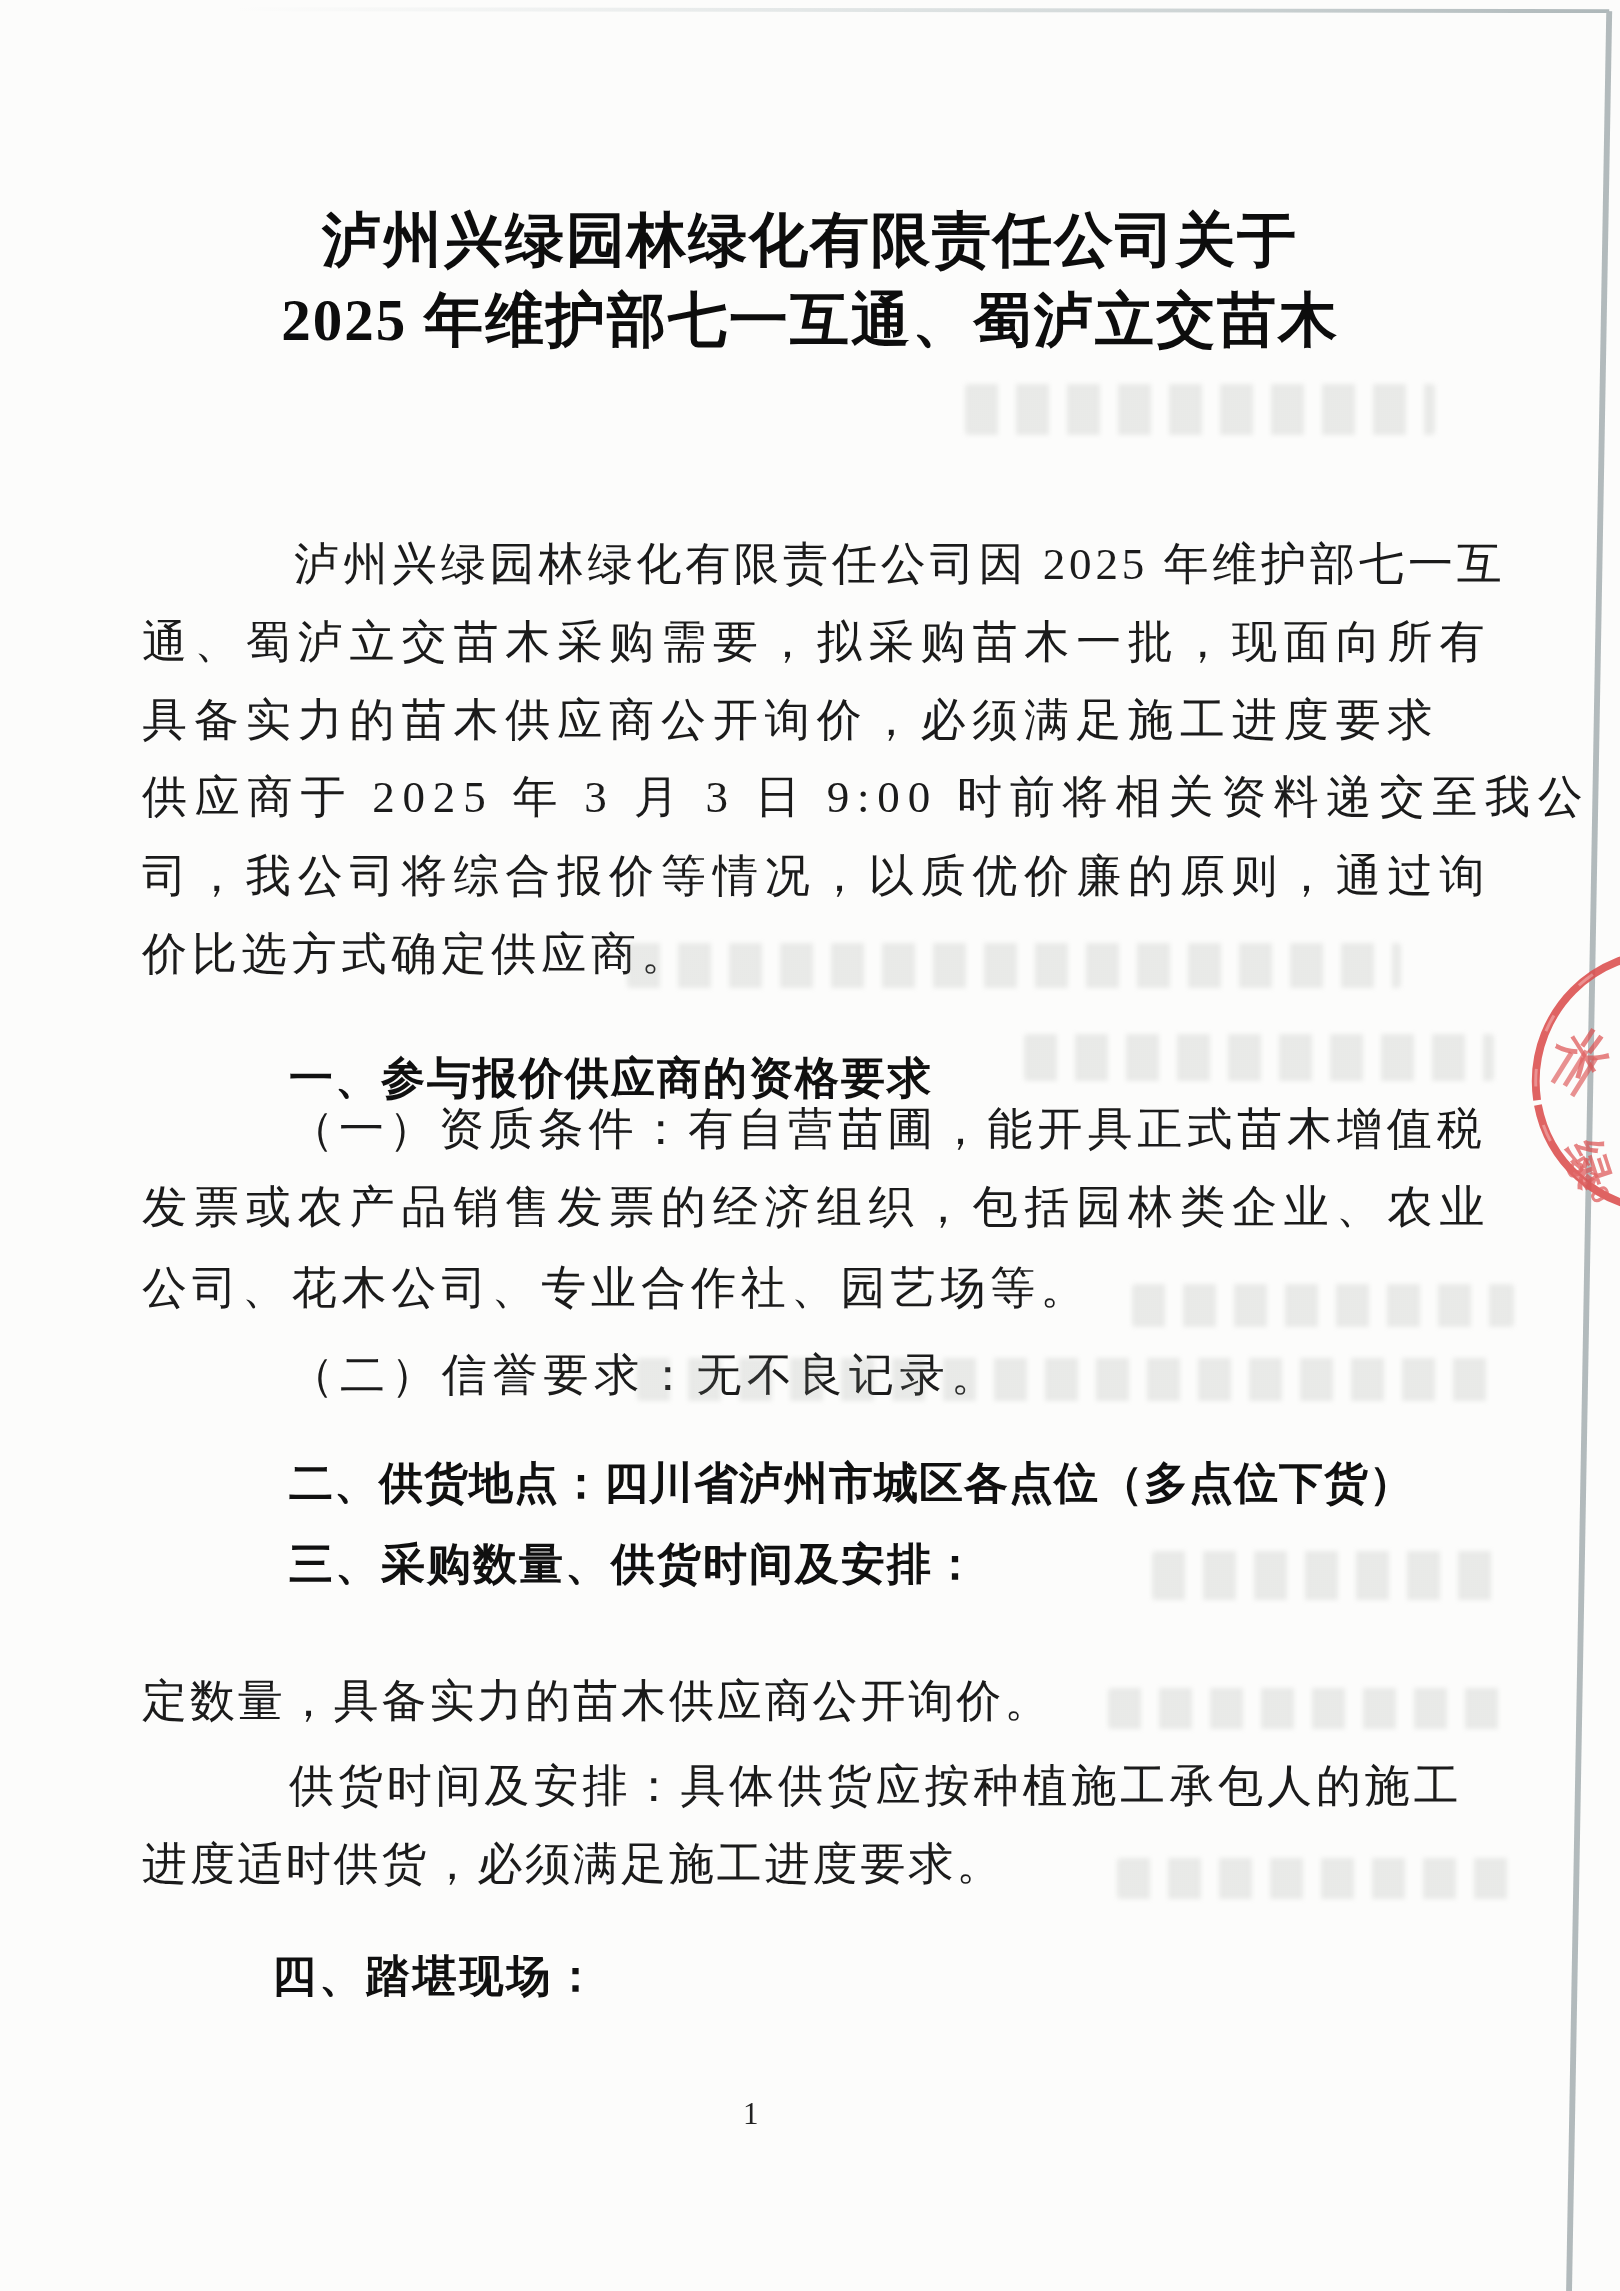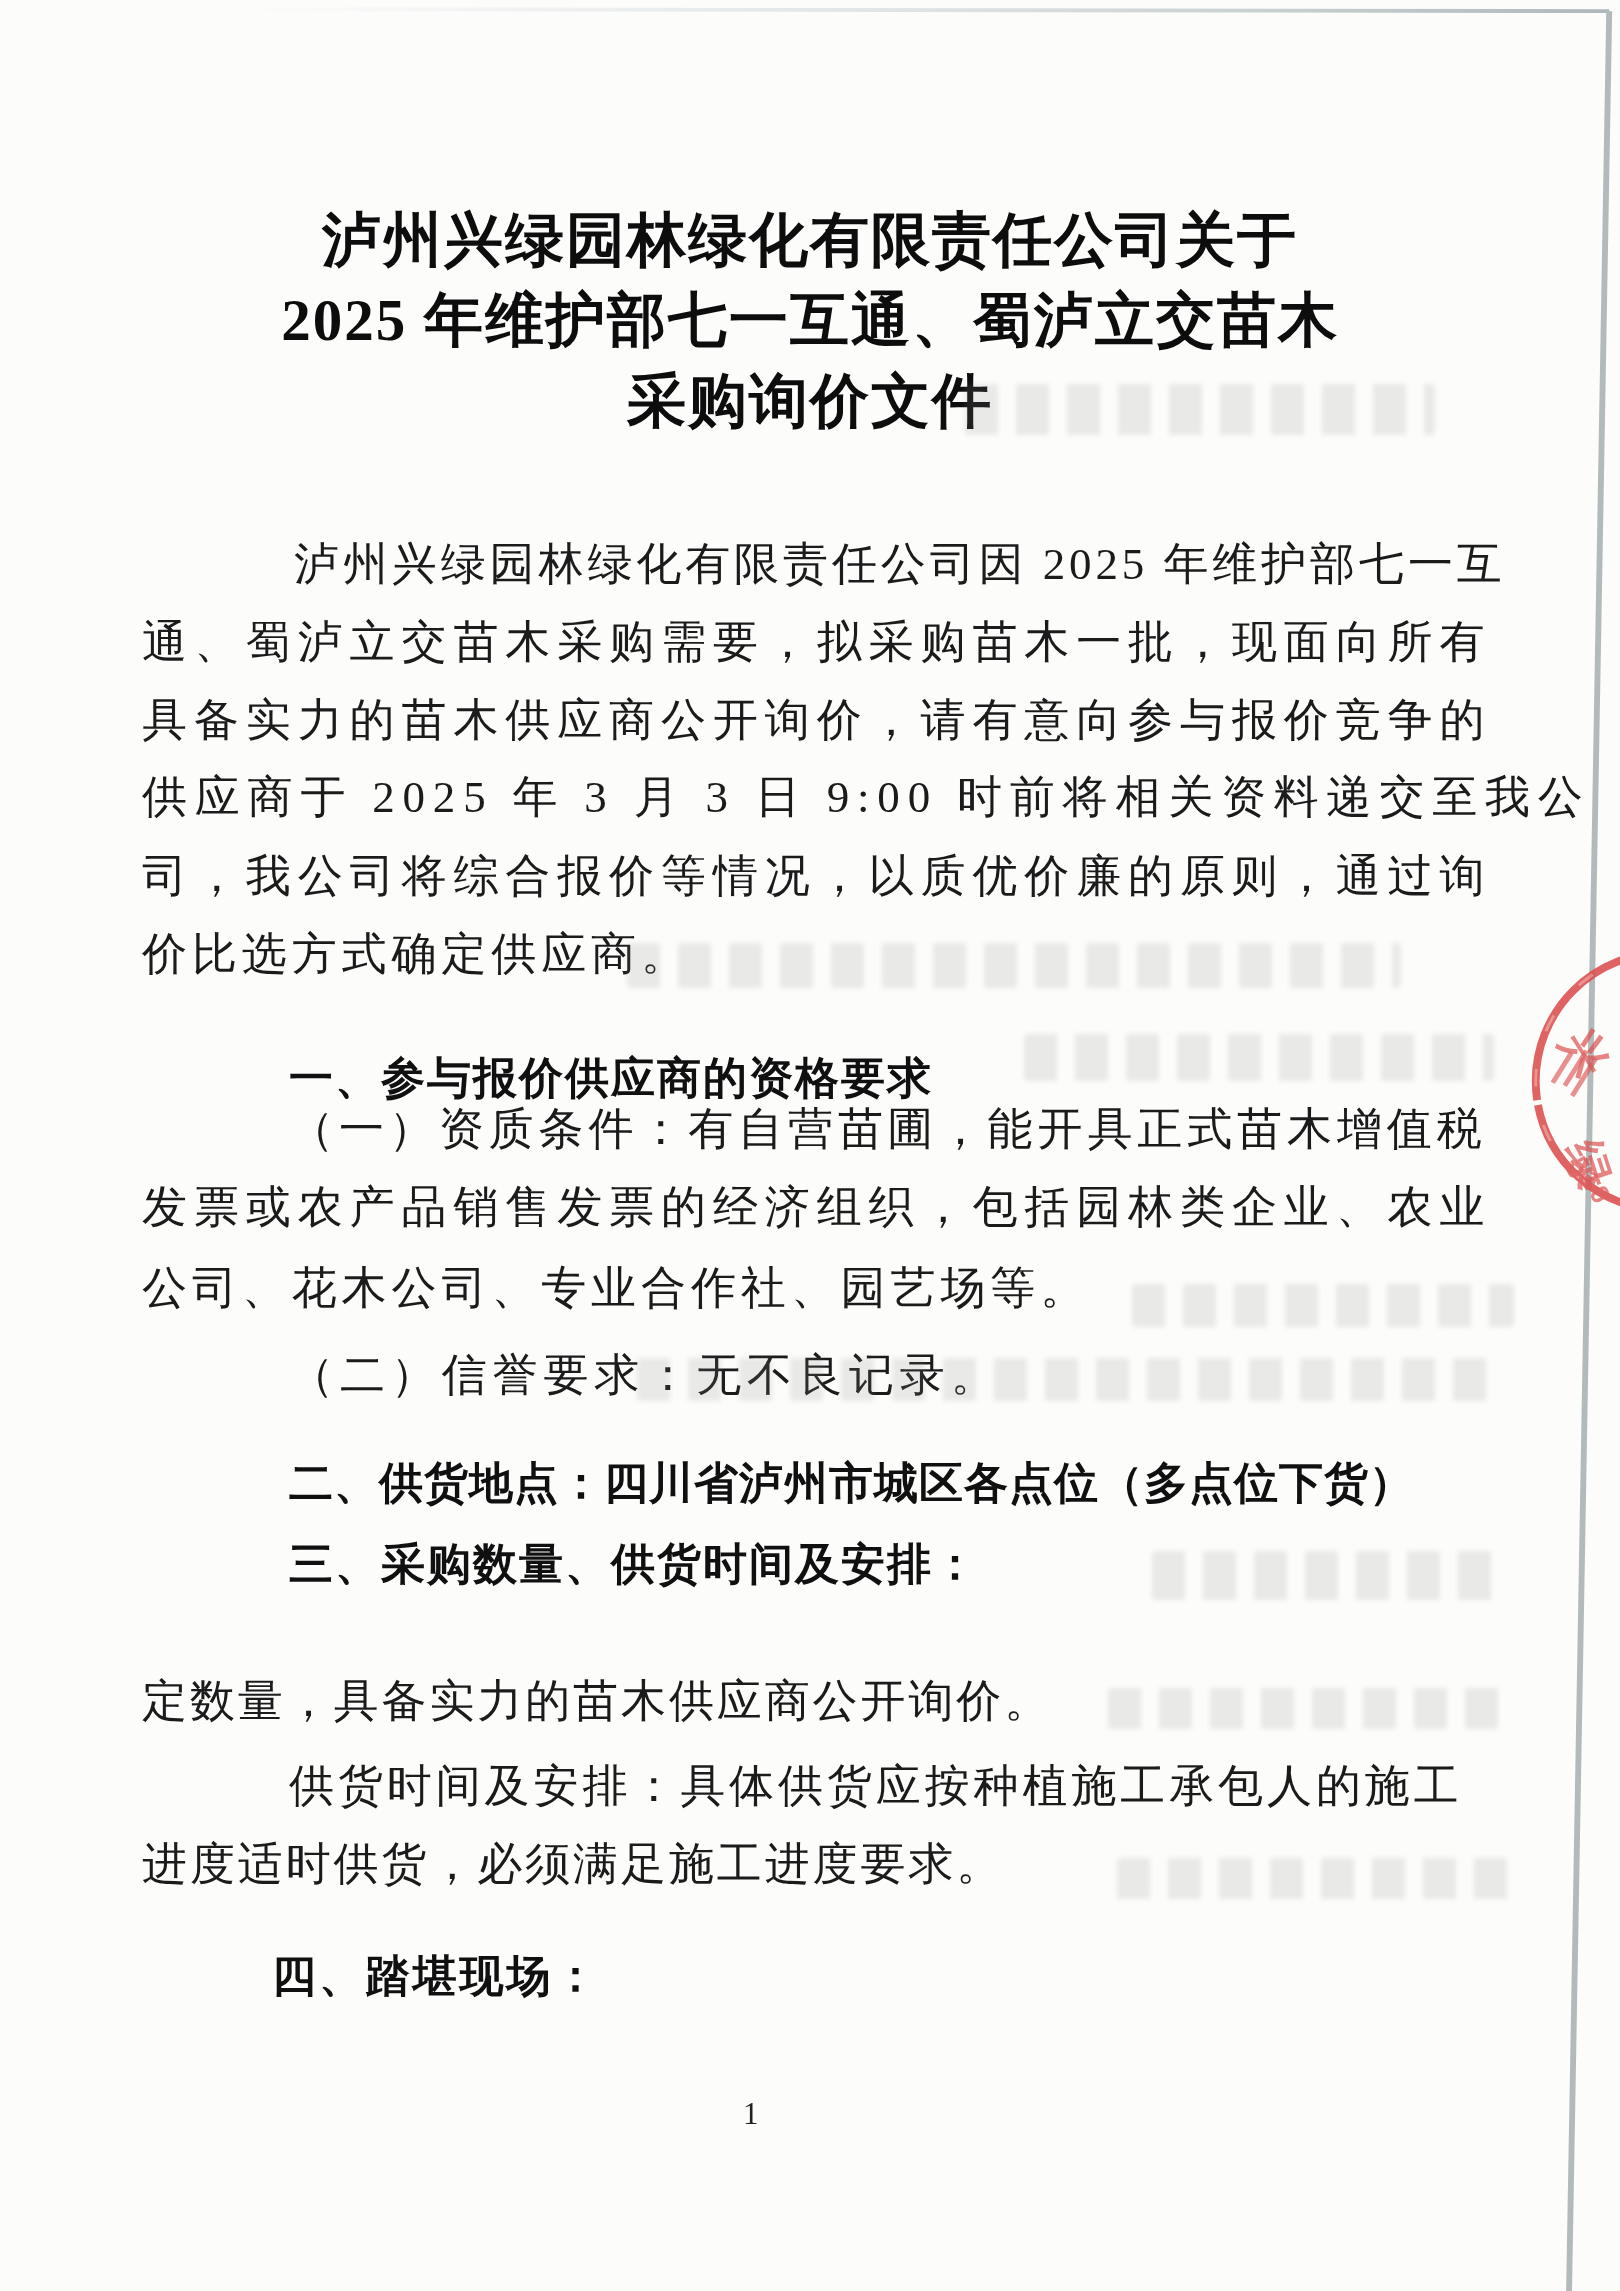--- a/index.html
+++ b/index.html
@@ -67,25 +67,24 @@
     opacity:.78;
   }
 </style>
 </head>
 <body>
 
 <div class="page">
 
   <div class="title-line" style="top:201px">泸州兴绿园林绿化有限责任公司关于</div>
   <div class="title-line" style="top:281px">2025 年维护部七一互通、蜀泸立交苗木</div>
-  <div class="title-line" style="top:362px">采购询价文件</div>
 
   <div class="ln serif" style="top:539px;left:294px;letter-spacing:3.9px">泸州兴绿园林绿化有限责任公司因 2025 年维护部七一互</div>
   <div class="ln serif" style="top:617px;left:142px;letter-spacing:6.9px">通、蜀泸立交苗木采购需要，拟采购苗木一批，现面向所有</div>
-  <div class="ln serif" style="top:695px;left:142px;letter-spacing:6.9px">具备实力的苗木供应商公开询价，请有意向参与报价竞争的</div>
+  <div class="ln serif" style="top:695px;left:142px;letter-spacing:6.9px">具备实力的苗木供应商公开询价，必须满足施工进度要求</div>
   <div class="ln serif" style="top:772px;left:142px;letter-spacing:7.8px">供应商于 2025 年 3 月 3 日 9:00 时前将相关资料递交至我公</div>
   <div class="ln serif" style="top:851px;left:142px;letter-spacing:6.9px">司，我公司将综合报价等情况，以质优价廉的原则，通过询</div>
   <div class="ln serif" style="top:929px;left:142px;letter-spacing:4.9px">价比选方式确定供应商。</div>
 
   <div class="ln hd" style="top:1025px;left:289px;letter-spacing:2px">一、参与报价供应商的资格要求</div>
 
   <div class="ln serif" style="top:1104px;left:289px;letter-spacing:4.9px">（一）资质条件：有自营苗圃，能开具正式苗木增值税</div>
   <div class="ln serif" style="top:1182px;left:142px;letter-spacing:6.9px">发票或农产品销售发票的经济组织，包括园林类企业、农业</div>
   <div class="ln serif" style="top:1263px;left:142px;letter-spacing:4.9px">公司、花木公司、专业合作社、园艺场等。</div>
   <div class="ln serif" style="top:1350px;left:289px;letter-spacing:5.9px">（二）信誉要求：无不良记录。</div>

